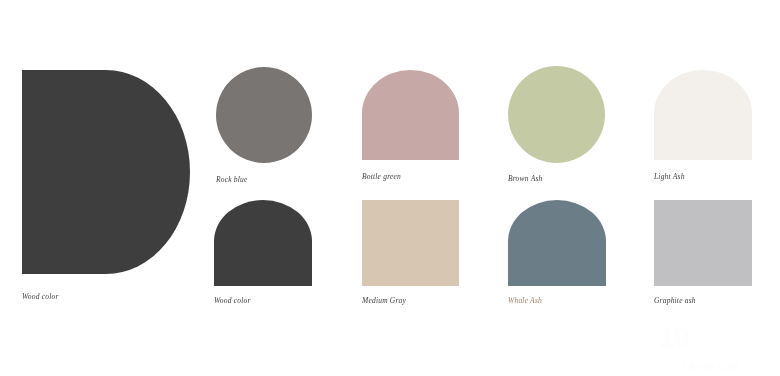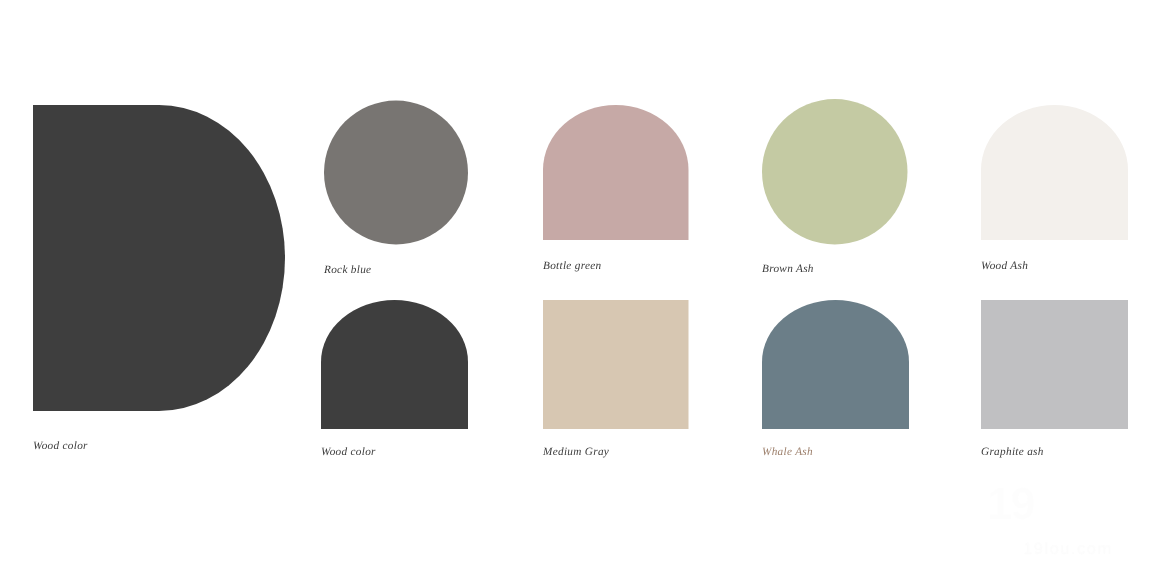--- a/index.html
+++ b/index.html
@@ -113,21 +113,21 @@
       <div class="swatch-cell" style="left: 362px; top: 70px; width: 109px; height: 118px;">
         <div class="swatch-shape shape-arch" style="width: 97px; height: 90px; background: rgb(198, 169, 166);"></div>
         <div class="swatch-label" style="top: 102px; color: rgb(59, 59, 59);">Bottle green</div>
       </div>
       <div class="swatch-cell" style="left: 508px; top: 66px; width: 97px; height: 124px; text-decoration: underline;">
         <div class="swatch-shape shape-circle" style="width: 97px; height: 97px; background: rgb(196, 202, 163);"></div>
         <div class="swatch-label" style="top: 108px; color: rgb(59, 59, 59);">Brown Ash</div>
       </div>
       <div class="swatch-cell" style="left: 654px; top: 70px; width: 98px; height: 118px;">
         <div class="swatch-shape shape-arch" style="width: 98px; height: 90px; background: rgb(243, 240, 236);"></div>
-        <div class="swatch-label" style="top: 102px; color: rgb(59, 59, 59);">Wood Ash</div>
+        <div class="swatch-label" style="top: 102px; color: rgb(59, 59, 59);">Light Ash</div>
       </div>
       <div class="swatch-cell" style="left: 214px; top: 200px; width: 98px; height: 112px;">
         <div class="swatch-shape shape-arch" style="width: 98px; height: 86px; background: rgb(62, 62, 62);"></div>
         <div class="swatch-label" style="top: 96px; color: rgb(59, 59, 59);">Wood color</div>
       </div>
       <div class="swatch-cell" style="left: 362px; top: 200px; width: 119px; height: 112px;">
         <div class="swatch-shape shape-square" style="width: 97px; height: 86px; background: rgb(215, 199, 178);"></div>
         <div class="swatch-label" style="top: 96px; color: rgb(59, 59, 59);">Medium Gray</div>
       </div>
       <div class="swatch-cell" style="left: 508px; top: 200px; width: 88px; height: 112px; text-decoration: underline;">

